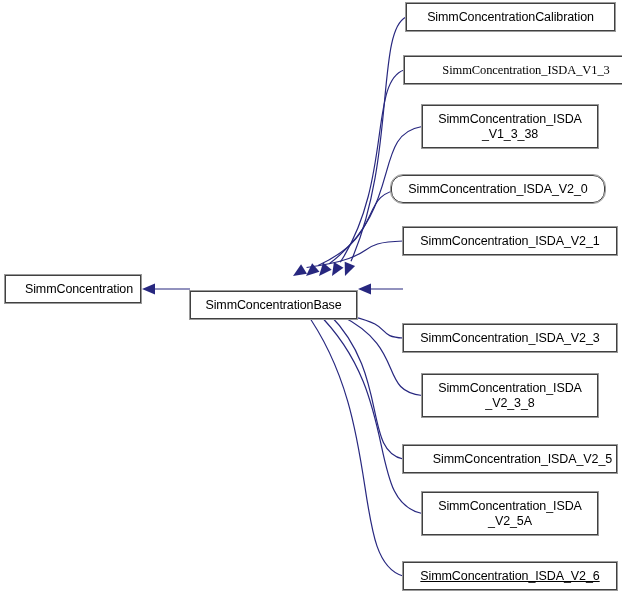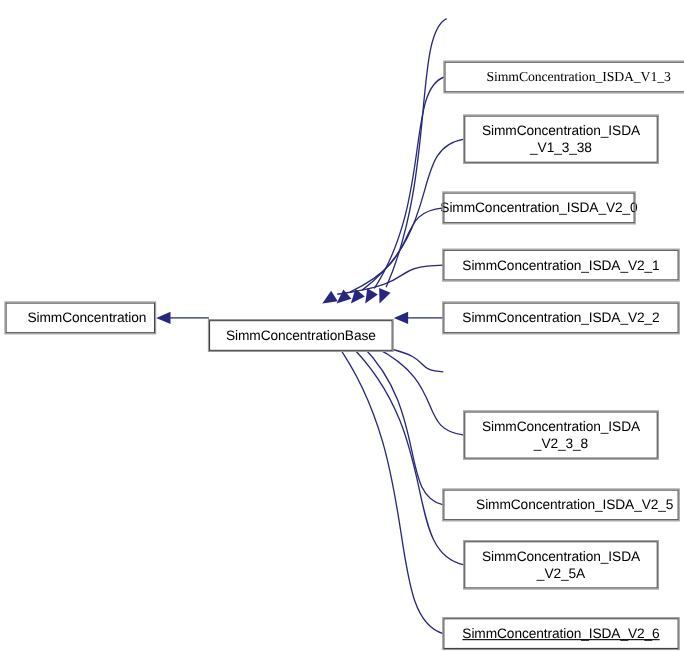--- a/index.html
+++ b/index.html
@@ -71,25 +71,26 @@
       <polygon points="333,302 344.49563185776253,310.2589616896312 334.8953580898989,316.0273881286238" fill="#27277f"></polygon>
       <path d="M 403 459 C 362.45653096524154 450.31540266539423, 389.7312283158972 375.04889243214416, 329.28460175498464 314.25671108990366" fill="none" stroke="#27277f" stroke-width="1.2"></path>
       <polygon points="319,302 331.6460878073913,308.35896714630206 323.06639004445873,315.5581883747913" fill="#27277f"></polygon>
       <path d="M 422 513.5 C 364.2914443059604 501.4398166678309, 403.1135635910416 396.9182277890319, 317.07535328356437 312.49694446384814" fill="none" stroke="#27277f" stroke-width="1.2"></path>
       <polygon points="305,302 318.4851551052429,306.30239372762907 311.13729398054915,314.75514102612414" fill="#27277f"></polygon>
       <path d="M 403 576 C 348.86282324617656 560.0687224936639, 385.2823785169305 421.99765077208417, 304.5687695385028 310.47870822773126" fill="none" stroke="#27277f" stroke-width="1.2"></path>
       <polygon points="291,302 304.99217312973946,304.1398810965557 299.0570773703276,313.63801977350766" fill="#27277f"></polygon>
     </svg>
 <div class="node" style="left: 5px; top: 275px; width: 136px; height: 28px; padding-left: 12px;">SimmConcentration</div>
     <div class="node" style="left: 190px; top: 275px; width: 167px; height: 28px; margin-top: 16px;">SimmConcentrationBase</div>
+    <div class="node" style="left: 406px; top: 3px; width: 209px; height: 28px;">SimmConcentrationCalibration</div>
     <div class="node" style="left: 404px; top: 56px; width: 244px; height: 28px; font-family: Liberation Serif, serif;">SimmConcentration_ISDA_V1_3</div>
     <div class="node" style="left: 422px; top: 105px; width: 176px; height: 43px;">SimmConcentration_ISDA
 _V1_3_38</div>
-    <div class="node" style="left: 403px; top: 175px; width: 174px; height: 28px;">SimmConcentration_ISDA_V2_0</div>
+    <div class="node" style="left: 391px; top: 175px; width: 214px; height: 28px; border-radius: 12px;">SimmConcentration_ISDA_V2_0</div>
     <div class="node" style="left: 403px; top: 227px; width: 214px; height: 28px;">SimmConcentration_ISDA_V2_1</div>
-    <div class="node" style="left: 403px; top: 275px; width: 214px; height: 28px;">SimmConcentration_ISDA_V2_2</div>
+    <div class="node" style="left: 403px; top: 324px; width: 214px; height: 28px;">SimmConcentration_ISDA_V2_3</div>
     <div class="node" style="left: 422px; top: 374px; width: 176px; height: 43px;">SimmConcentration_ISDA
 _V2_3_8</div>
     <div class="node" style="left: 403px; top: 445px; width: 214px; height: 28px; padding-left: 25px;">SimmConcentration_ISDA_V2_5</div>
     <div class="node" style="left: 422px; top: 492px; width: 176px; height: 43px;">SimmConcentration_ISDA
 _V2_5A</div>
     <div class="node" style="left: 403px; top: 562px; width: 214px; height: 28px; text-decoration: underline;">SimmConcentration_ISDA_V2_6</div>
   </div>
 
 </body></html>

